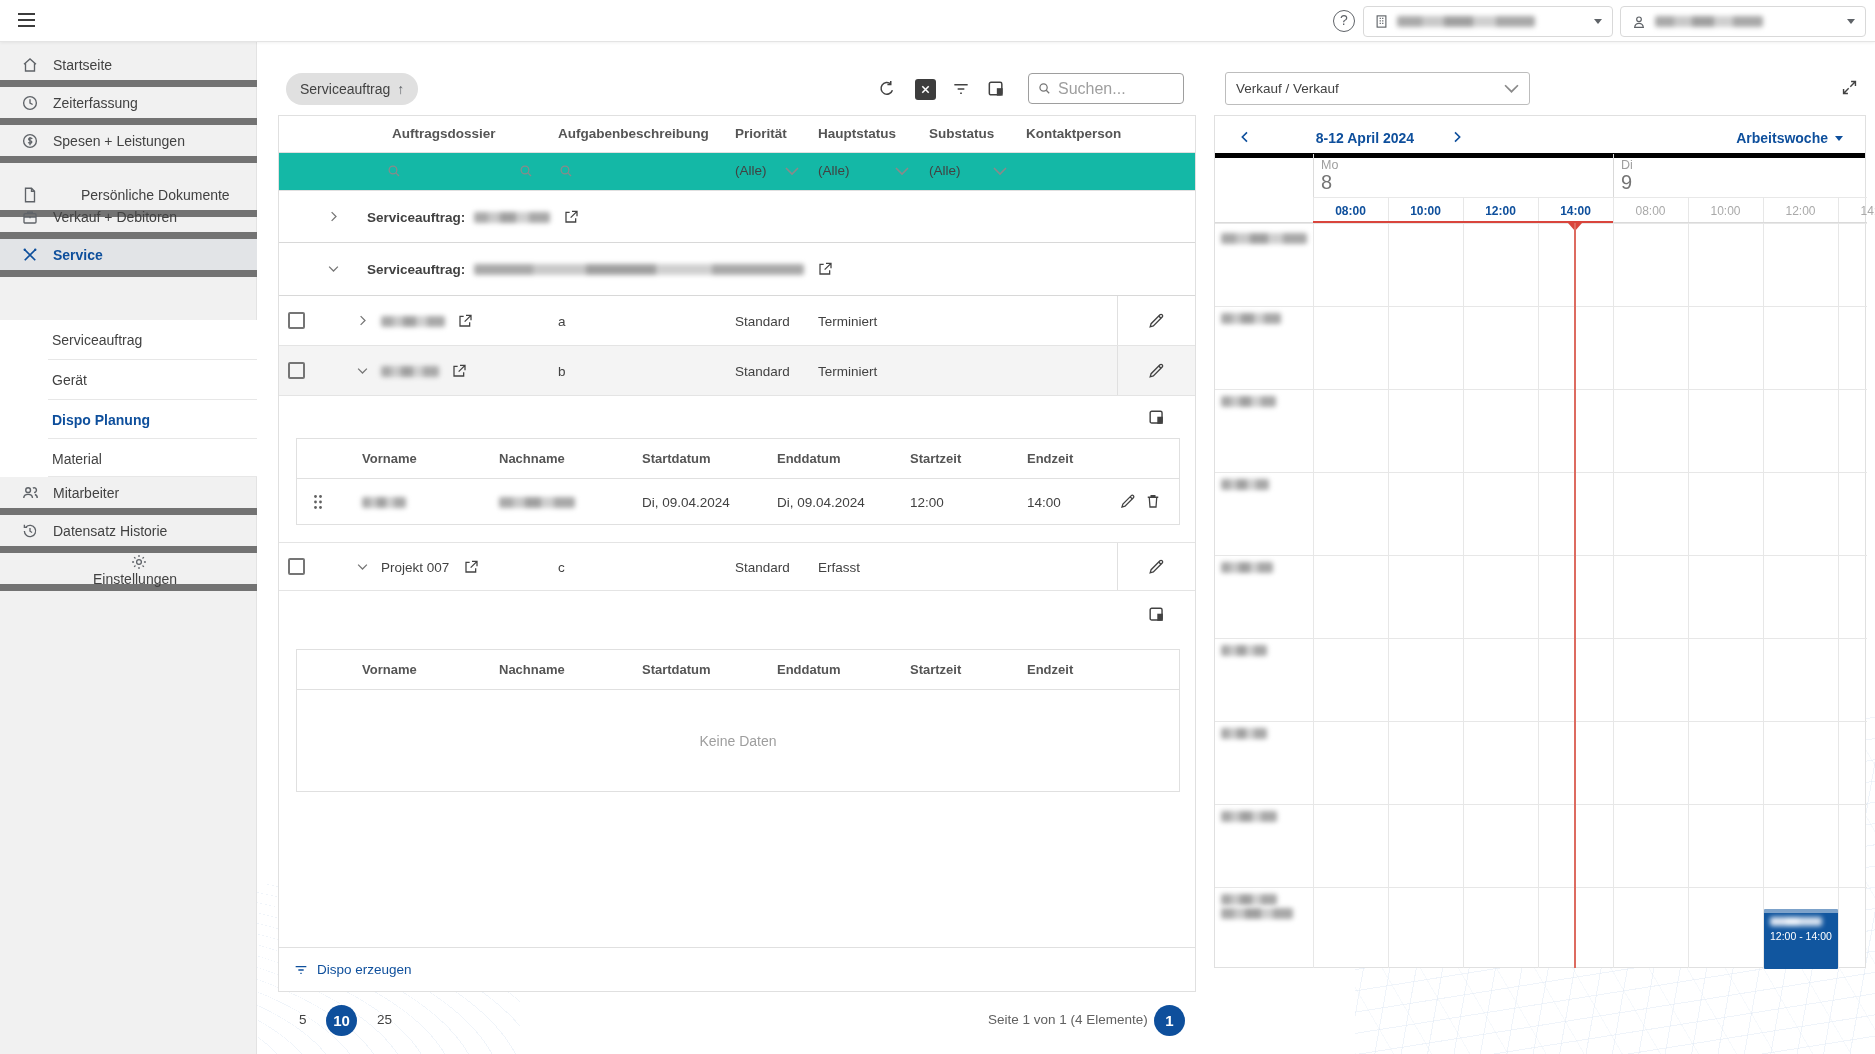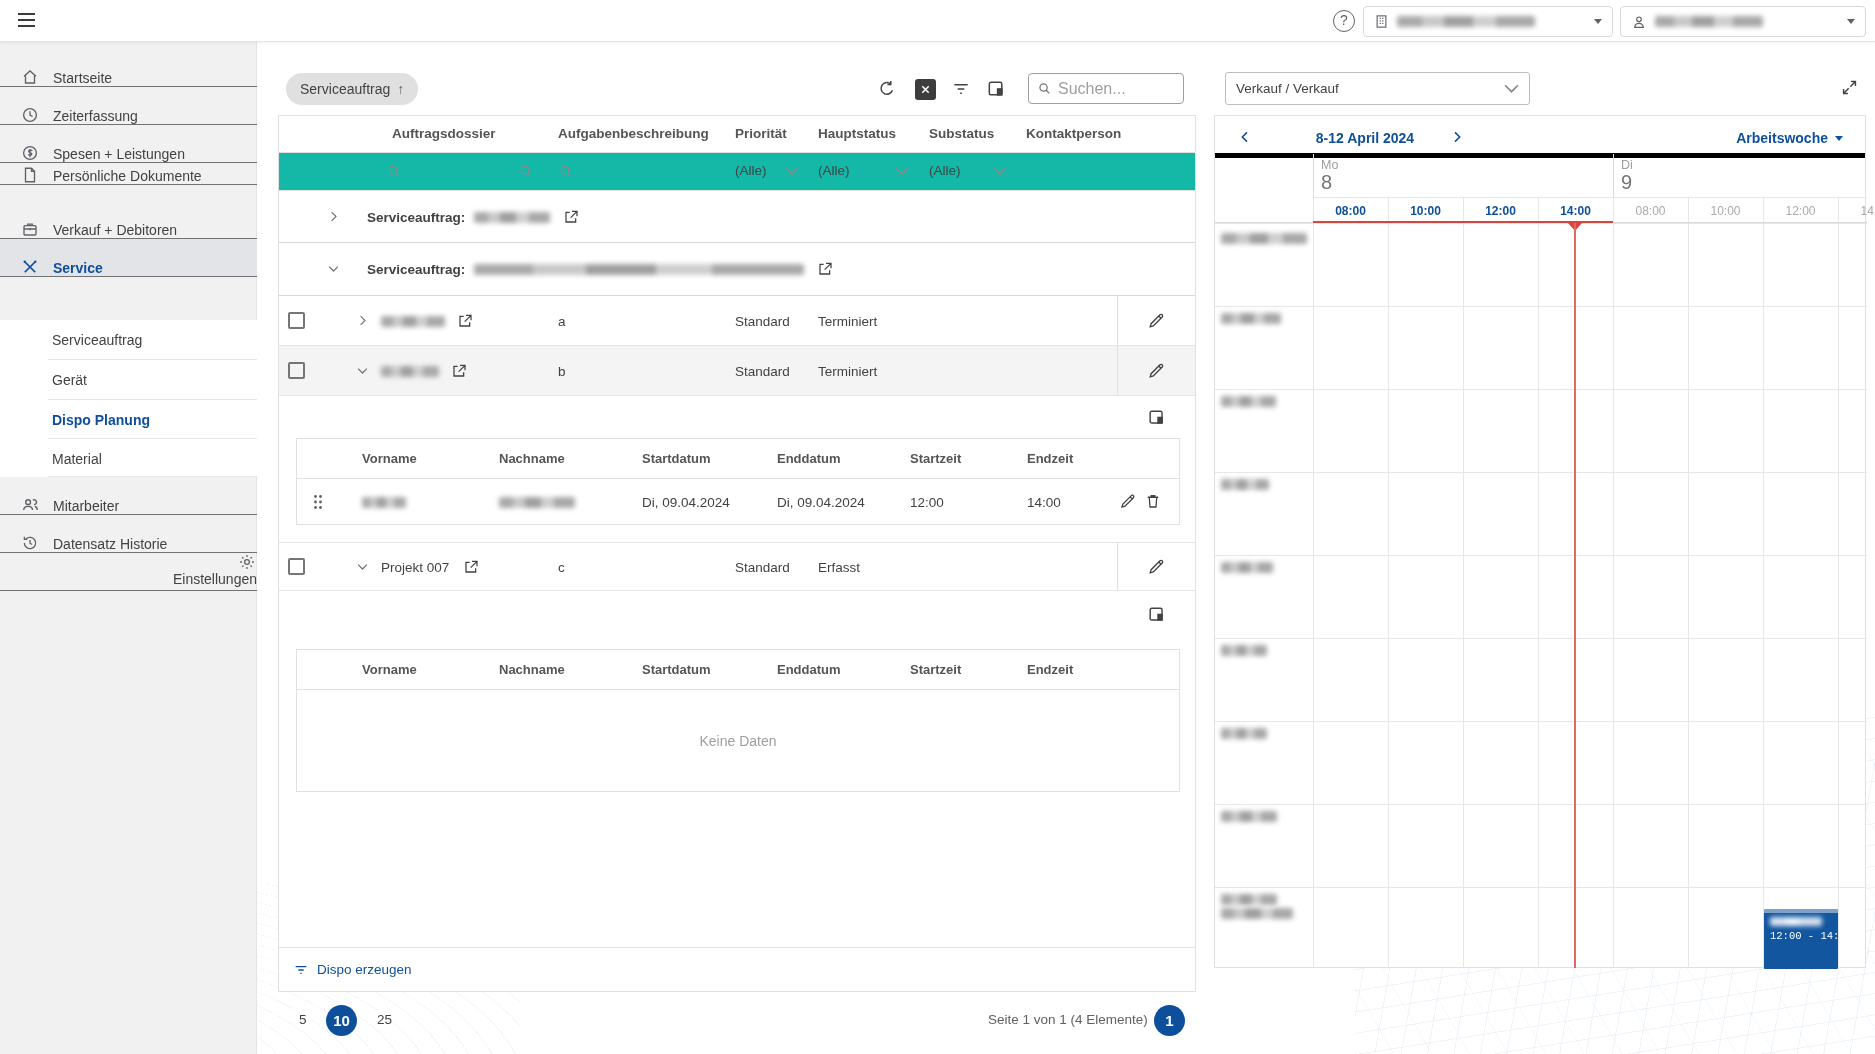--- a/index.html
+++ b/index.html
@@ -32,22 +32,22 @@
 
   
   .blur { display:inline-block; height:11px; border-radius:2px; vertical-align:middle;
     background:linear-gradient(90deg,#a9a9a9 0 18%, #c8c8c8 18% 34%, #9f9f9f 34% 55%, #cfcfcf 55% 72%, #a8a8a8 72% 100%);
     filter:blur(2.6px); }
   .blur.light { background:linear-gradient(90deg,#dfe7f2 0 30%, #f2f6fb 30% 55%, #d8e2ef 55% 100%); }
 
   
   .sidebar { position:absolute; left:0; top:42px; width:257px; height:1012px; background:#f1f1f1;
     border-right:1px solid #e3e3e3; z-index:20; }
-  .sb-item { position:absolute; left:0; width:257px; height:38px; display:flex; align-items:flex-end;
-    border-bottom:1px solid #737373; cursor:pointer; }
+  .sb-item { position:absolute; left:0; width:257px; height:38px; display:flex; align-items:center;
+    border-bottom:7px solid #737373; cursor:pointer; }
   .sb-item .sb-ico { width:20px; margin-left:20px; display:flex; align-items:center; justify-content:center; color:#5f6368; }
   .sb-item .sb-label { margin-left:13px; font-size:14px; color:#424242; }
   .sb-item.active { background:#e2e4e7; }
   .sb-item.active .sb-ico { color:#0e4f9c; }
   .sb-item.active .sb-label { color:#0e4f9c; font-weight:bold; }
   .sb-sub { position:absolute; left:0; top:278px; width:257px; height:157px; background:#fff; }
   .sb-sub-item { position:absolute; left:0; width:257px; height:39px; display:flex; align-items:center; cursor:pointer; }
   .sb-sub-item .sb-label { margin-left:52px; font-size:14px; color:#424242; }
   .sb-sub-item { border-bottom:none; }
   .sb-sub-div { position:absolute; left:48px; right:0; height:1px; background:#e7e7e7; }
@@ -112,21 +112,21 @@
   .cal-range { position:absolute; left:70px; top:10px; width:160px; text-align:center; font-size:14px; font-weight:bold; color:#0e4f9c; }
   .cal-view { position:absolute; right:22px; top:10px; font-size:14px; font-weight:bold; color:#0e4f9c; display:flex; align-items:center; gap:7px; cursor:pointer; }
   .cal-view .caret { border-top-color:#0e4f9c; }
   .dayname { position:absolute; top:42px; font-size:12.5px; color:#9e9e9e; }
   .daynum { position:absolute; top:55px; font-size:20px; color:#757575; }
   .tlabel { position:absolute; top:88px; width:75px; text-align:center; font-size:12px; }
   .tlabel.today { color:#0e4f9c; font-weight:bold; }
   .tlabel.other { color:#a9a9a9; }
   .res-name { position:absolute; }
   .event { position:absolute; left:549px; top:793px; width:74px; height:60px; background:#11569f; border-radius:1px;
-    padding:8px 6px 0 6px; color:#fff; z-index:6; cursor:pointer;font-family:Liberation Mono, monospace; }
+    padding:8px 6px 0 6px; color:#fff; z-index:6; cursor:pointer; }
   .event .strip { position:absolute; left:0; top:0; width:100%; height:4px; background:rgba(255,255,255,.45); }
   .event .etime { font-size:10.5px; margin-top:4px; white-space:nowrap; }
 
   svg { display:block; }
 </style>
 </head>
 <body>
 
 <div class="deco-bl"></div>
 <div class="deco-br"></div>
@@ -183,21 +183,21 @@
   </div>
   <div class="sb-item" style="top:83px;">
     <span class="sb-ico">
         <svg width="18" height="18" viewBox="0 0 24 24" fill="none" stroke="currentColor" stroke-width="1.8">
           <circle cx="12" cy="12" r="8.5"></circle>
           <path d="M14.8 9.2c-.4-1.1-2-1.6-3.3-1.1-1.4.5-1.7 2-.4 2.7l2.4 1.2c1.3.7 1 2.3-.4 2.8-1.3.5-2.9 0-3.3-1.1M12 6.5v11"></path>
         </svg>
       </span>
     <span class="sb-label">Spesen + Leistungen</span>
   </div>
-  <div class="sb-item" style="top:105px;">
+  <div class="sb-item" style="top:137px;gap:28px;">
     <span class="sb-ico">
         <svg width="18" height="18" viewBox="0 0 24 24" fill="none" stroke="currentColor" stroke-width="1.8">
           <path d="M6 3h8l4 4v14H6z"></path>
           <path d="M14 3v4h4"></path>
         </svg>
       </span>
     <span class="sb-label">Persönliche Dokumente</span>
   </div>
   <div class="sb-item" style="top:159px;">
     <span class="sb-ico">

